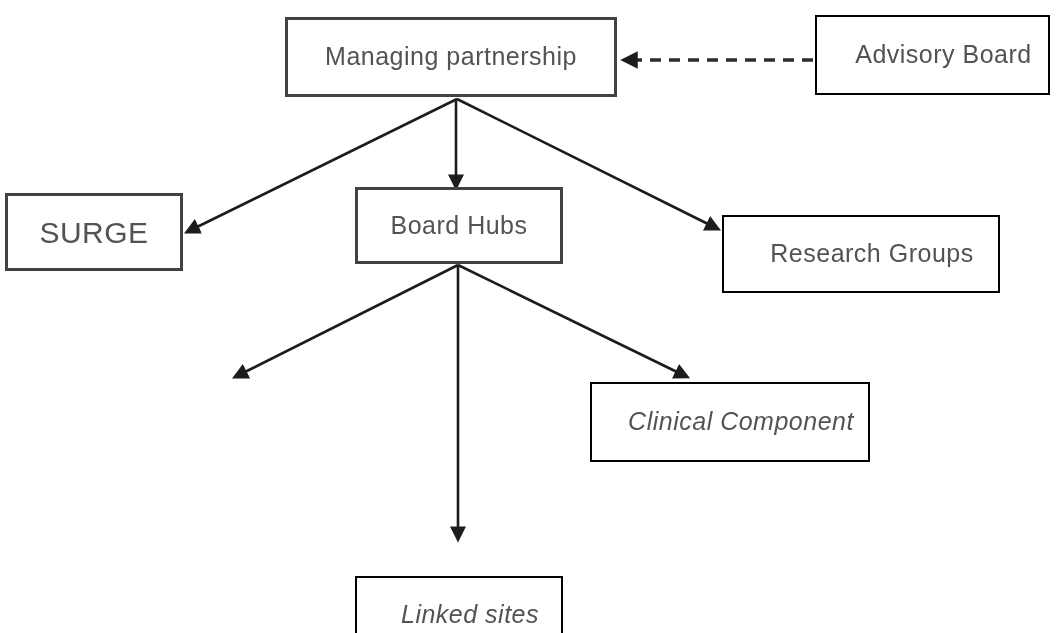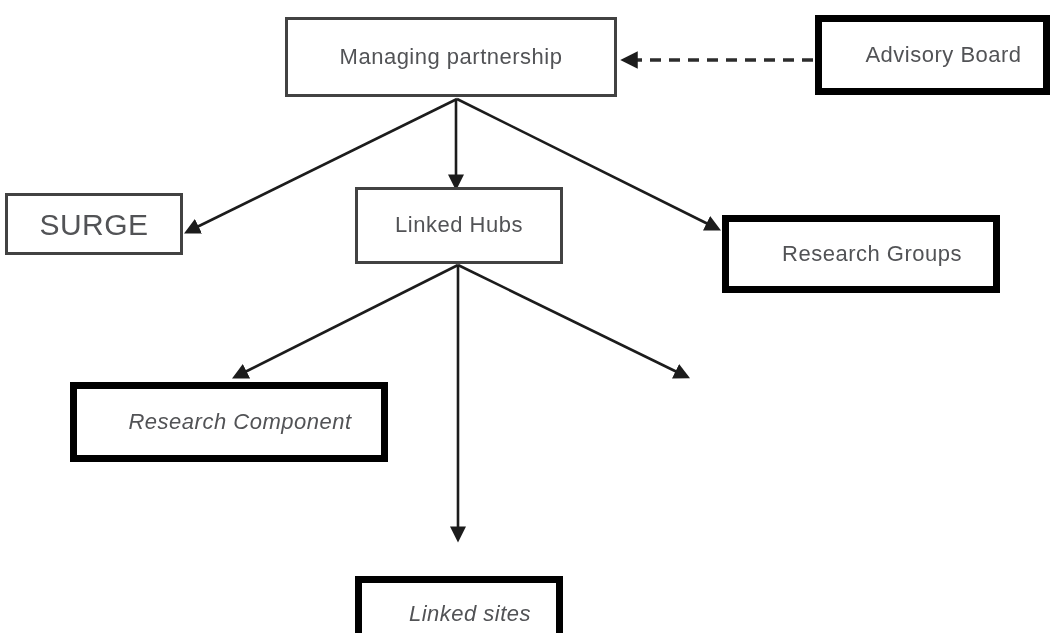--- a/index.html
+++ b/index.html
@@ -25,33 +25,33 @@
   .node {
     position: absolute;
     display: flex;
     align-items: center;
     justify-content: center;
     background: #ffffff;
     box-sizing: border-box;
     text-align: center;
   }
   .node.thin  { border: 3px solid #424242; }
-  .node.thick { border: 7px solid #000000; padding-left: 22px; }
+  .node.thick { border: 2px solid #000000; padding-left: 22px; }
   .node .label {
     color: #525356;
-    font-size: 22px;
+    font-size: 25px;
     letter-spacing: 0.5px;
     line-height: 1.1;
     white-space: nowrap;
   }
   .node.italic .label { font-style: italic; }
 
   #node-managing-partnership { left: 285px; top: 17px;  width: 332px; height: 80px; }
   #node-advisory-board       { left: 815px; top: 15px;  width: 235px; height: 80px; }
-  #node-surge                { left: 5px;   top: 193px; width: 178px; height: 62px; }
+  #node-surge                { left: 5px;   top: 193px; width: 178px; height: 78px; }
   #node-surge .label         { font-size: 30px; }
   #node-seven-hubs           { left: 355px; top: 187px; width: 208px; height: 77px; }
   #node-research-groups      { left: 722px; top: 195px; width: 278px; height: 78px; margin-top: 20px; }
   #node-research-component   { left: 70px;  top: 382px; width: 318px; height: 80px; }
   #node-clinical-component   { left: 590px; top: 382px; width: 280px; height: 80px; }
   #node-linked-sites         { left: 355px; top: 540px; width: 208px; height: 77px; margin-top: 36px; }
 </style>
 </head>
 <body>
 
@@ -84,29 +84,29 @@
 
   <div class="node thick" id="node-advisory-board">
     <span class="label">Advisory Board</span>
   </div>
 
   <div class="node thin" id="node-surge">
     <span class="label">SURGE</span>
   </div>
 
   <div class="node thin" id="node-seven-hubs">
-    <span class="label">Linked Hubs</span>
+    <span class="label">Board Hubs</span>
   </div>
 
   <div class="node thick" id="node-research-groups">
     <span class="label">Research Groups</span>
   </div>
 
-  <div class="node thick italic" id="node-research-component">
-    <span class="label">Research Component</span>
+
+  <div class="node thick italic" id="node-clinical-component">
+    <span class="label">Clinical Component</span>
   </div>
-
 
   <div class="node thick italic" id="node-linked-sites">
     <span class="label">Linked sites</span>
   </div>
 
 </div>
 
 </body></html>

